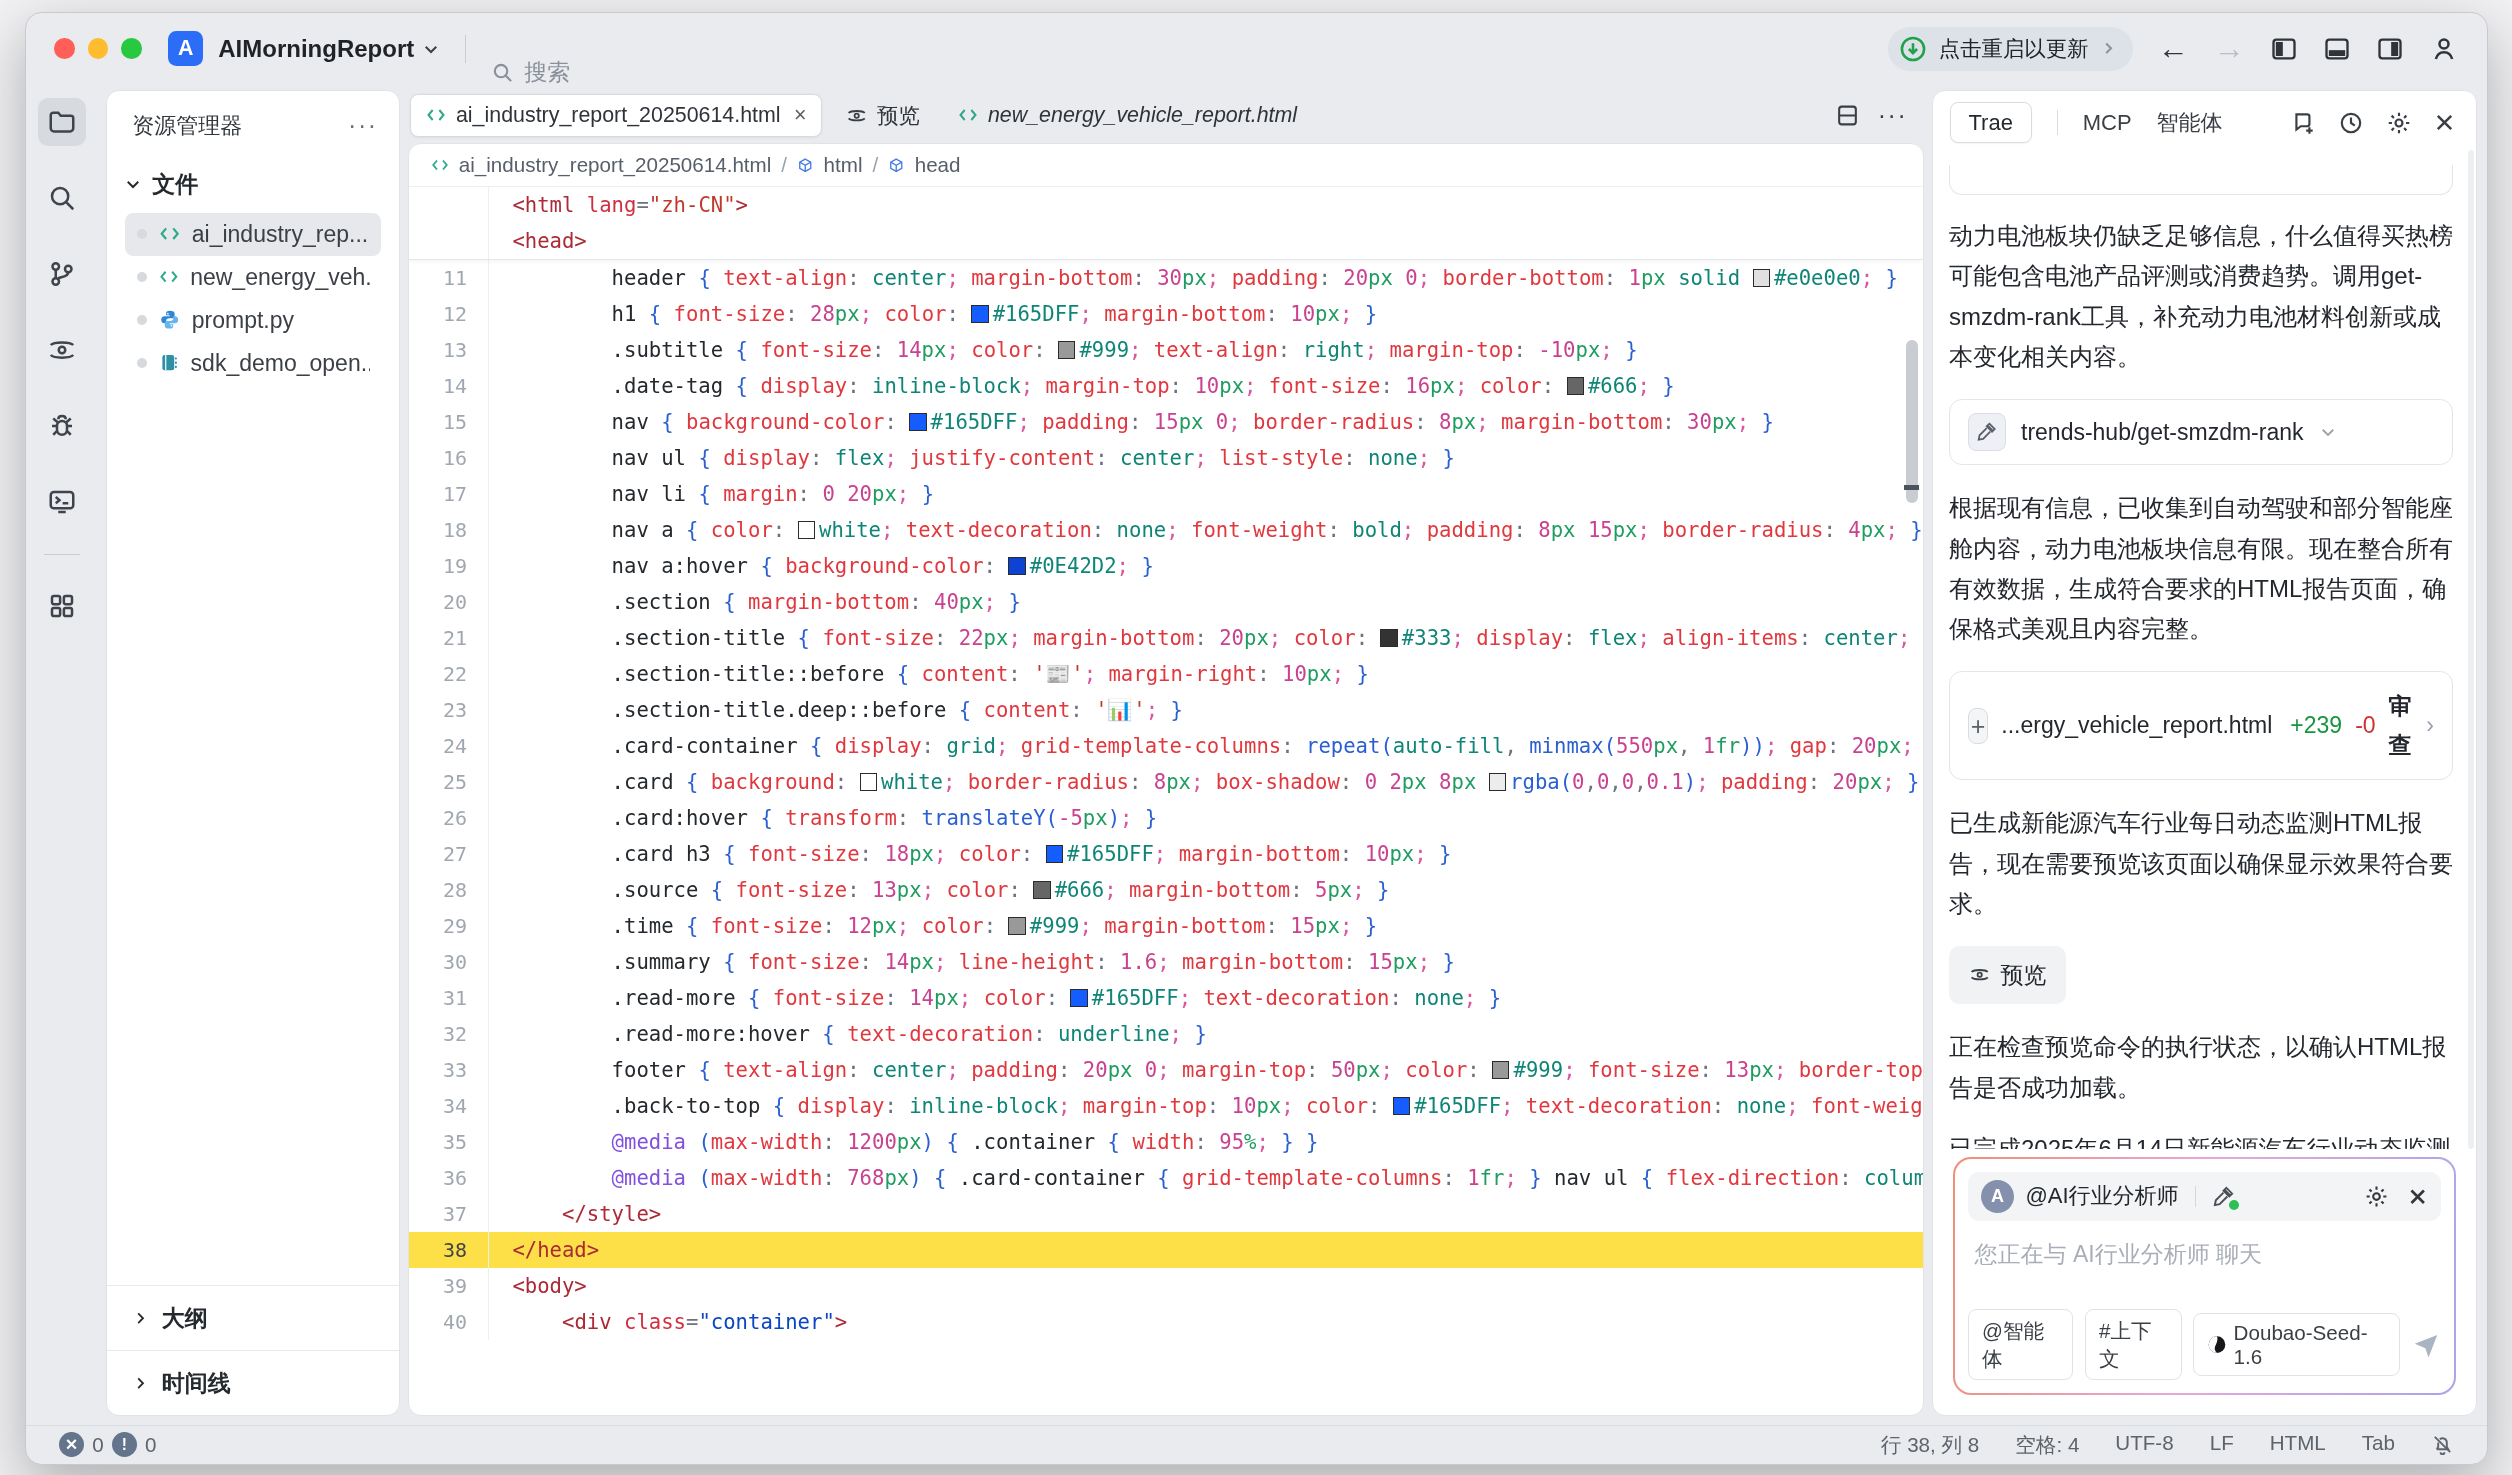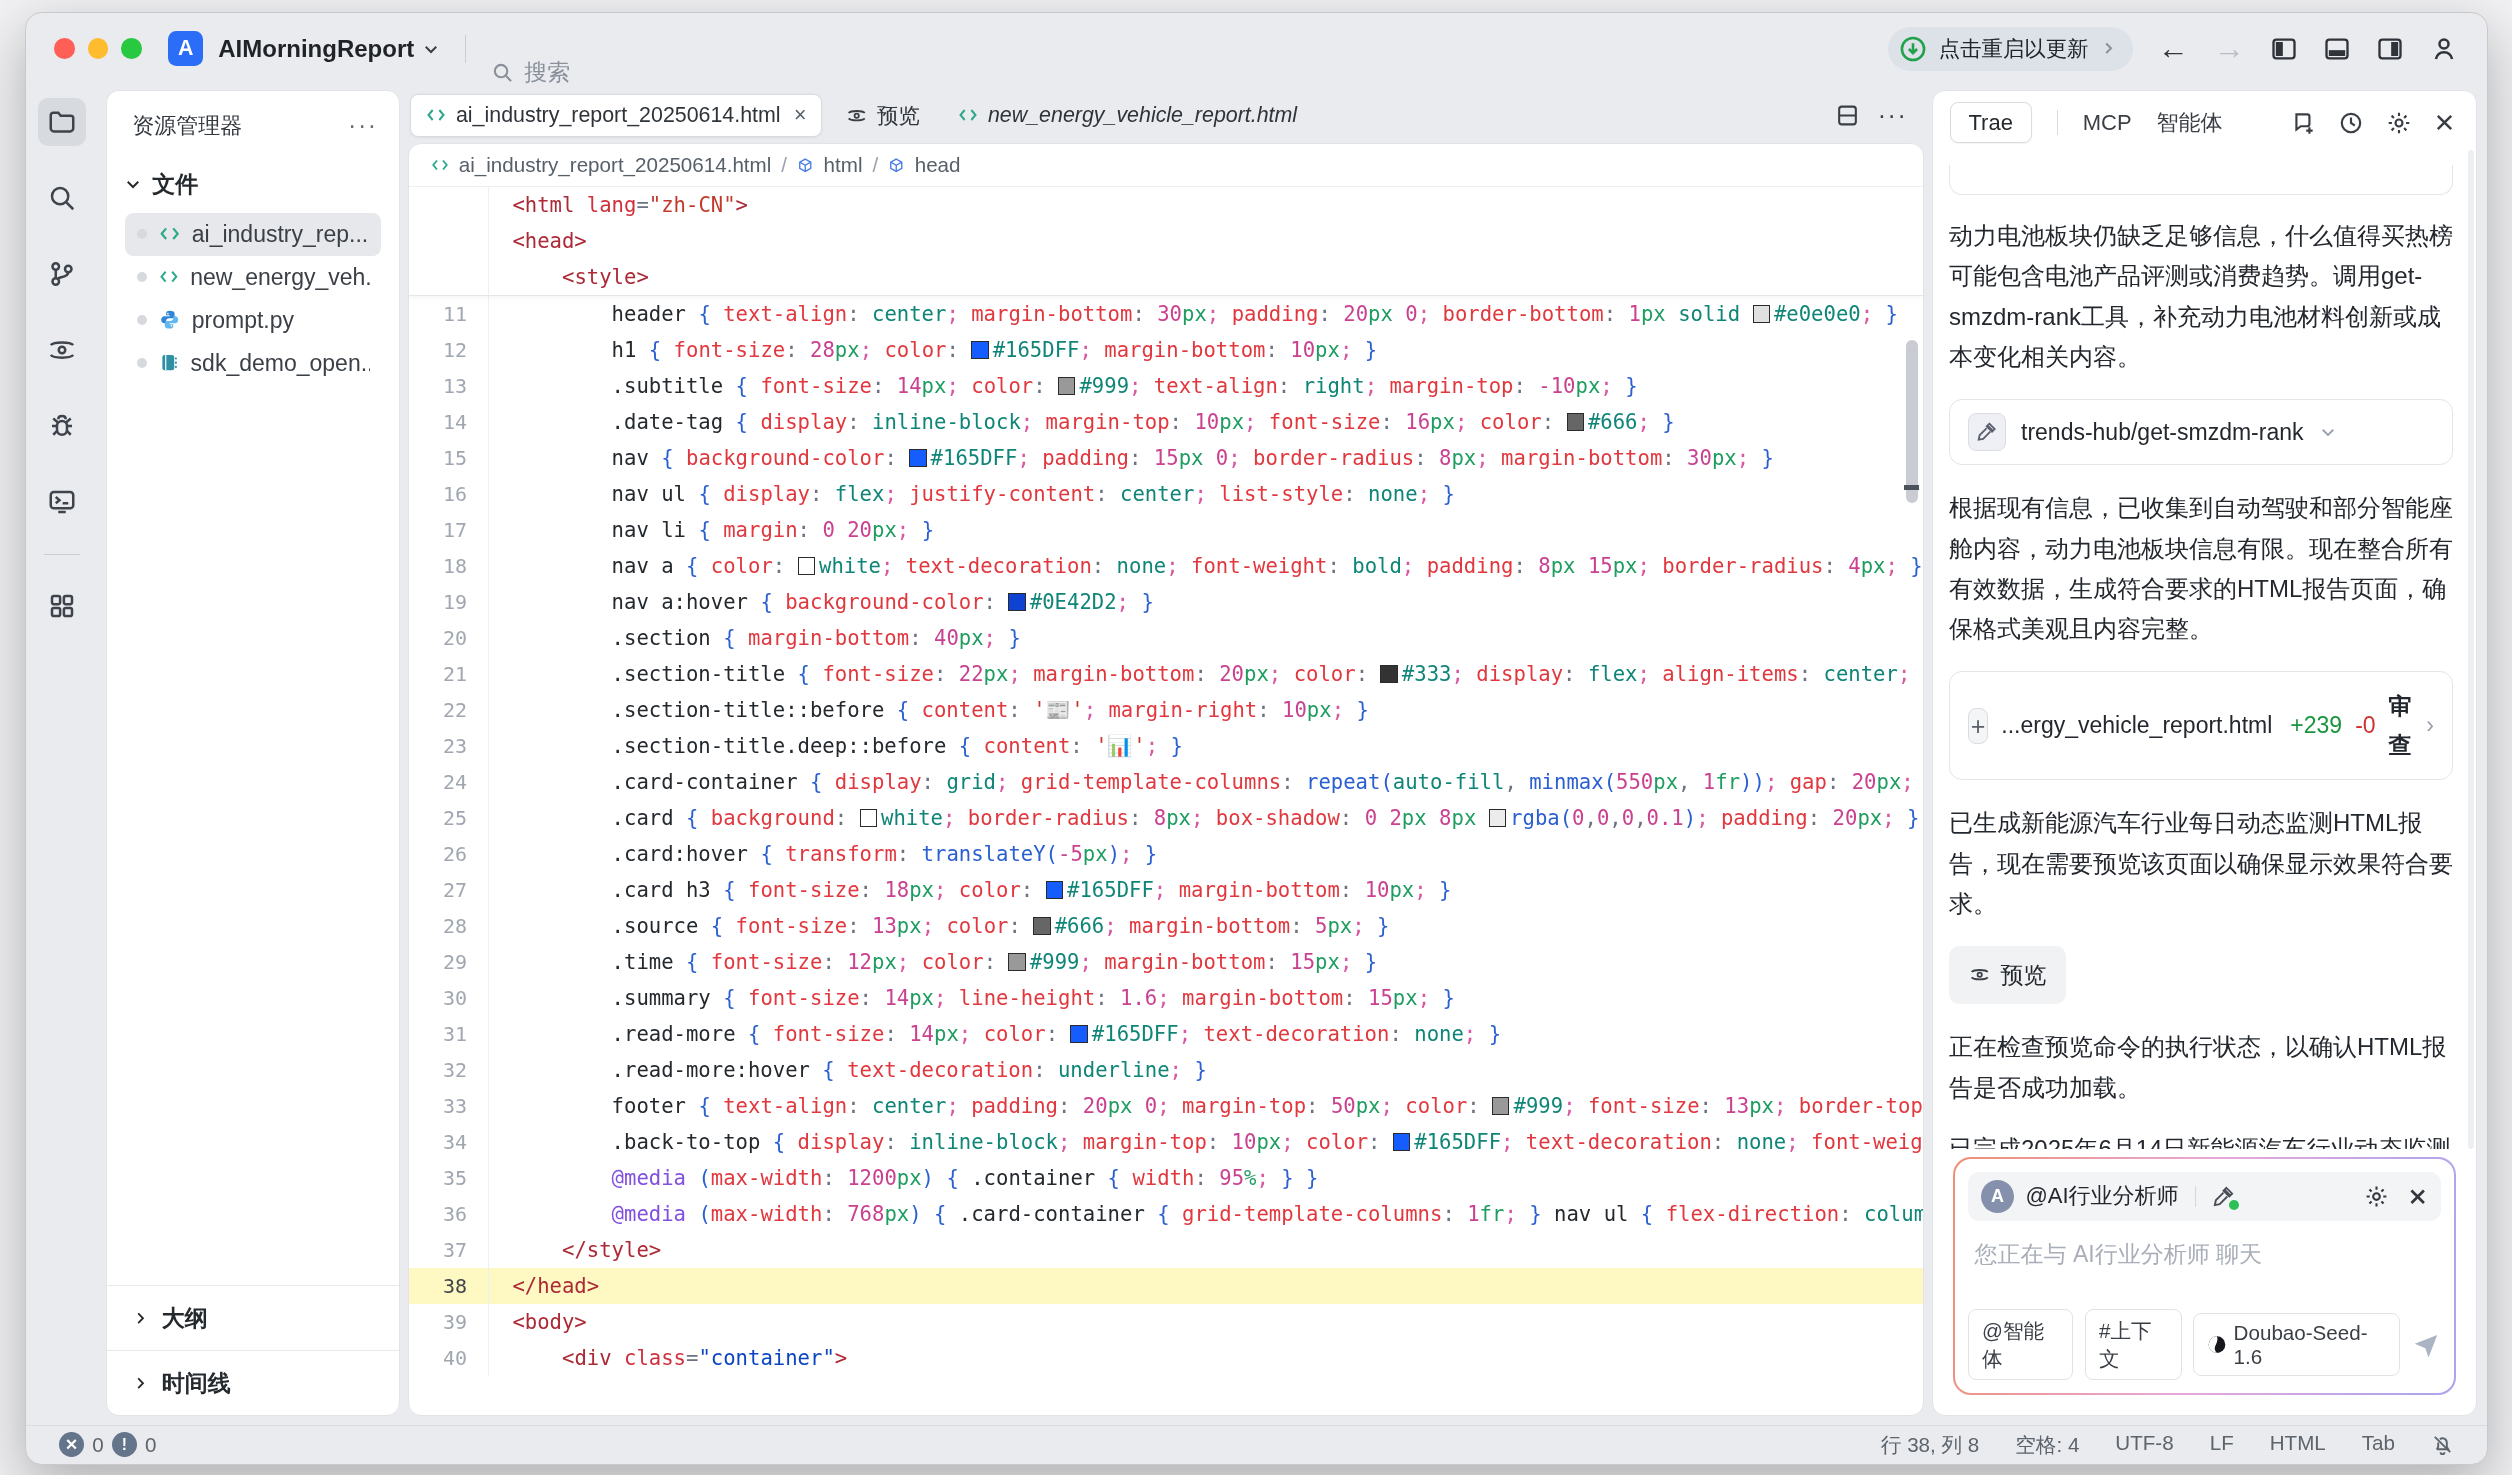--- a/index.html
+++ b/index.html
@@ -51,21 +51,21 @@
   .tab.active { background:#fff; border:1.2px solid #d7dade; box-shadow:0 0.8px 2.5px rgba(0,0,0,.06); }
   .tab .close { color:#57606a; font-size:21.4px; margin-left:3.3px; }
   .tab.preview-file .fname-it { font-style:italic; }
   .tabbar-right { margin-left:auto; display:flex; align-items:center; gap:18px; padding-right:8.2px; color:#3a3f46; }
   .editorcard { flex:1; display:flex; flex-direction:column; overflow:hidden; position:relative; }
   .breadcrumb { flex:0 0 43px; display:flex; align-items:center; gap:10px; padding:0 21.4px; font-size:20.6px; color:#57606a;
                 border-bottom:0.8px solid #edeff2; }
   .bc-sep { color:#9aa1aa; }
   .codearea { flex:1; overflow:hidden; font-family:"DejaVu Sans Mono",monospace; font-size:20.6px; position:relative; }
   .code-row { display:flex; height:36px; line-height:36px; white-space:pre; }
-  .code-row.current { background:#fef9c3; }
+  .code-row.current { background:#fde047; }
   .ln { flex:0 0 79px; text-align:right; padding-right:21.4px; color:#a0a7b0; font-size:20px; }
   .code-row.current .ln { color:#40454c; }
   .code-text { border-left:0.8px solid #edf0f2; padding-left:23px; white-space:pre; }
   .sticky { border-bottom:0.8px solid #e3e6ea; box-shadow:0 2.5px 3.3px rgba(0,0,0,.03); position:relative; z-index:2; background:#fff; }
   .tk-t{color:#ac2936}.tk-a{color:#d12f3d}.tk-sr{color:#c0392b}.tk-sb{color:#0b45c4}
   .tk-s{color:#24292e}.tk-p{color:#e0383e}.tk-c{color:#6b7280}.tk-m{color:#d7589f}
   .tk-n{color:#c9418f}.tk-u{color:#1f9d61}.tk-k{color:#0f8577}.tk-f{color:#2a5fd1}
   .tk-b{color:#2a5fd1}.tk-at{color:#8250df}.tk-h{color:#0f8577}.tk-x{color:#24292e}
   .swatch { display:inline-block; width:17.3px; height:17.3px; border:1.6px solid #2b2b2b; vertical-align:-1.6px; margin-right:4.1px; }
   .vscroll { position:absolute; right:5px; top:153px; width:12.3px; height:163px; background:#c9ccd2; border-radius:6.6px; z-index:3;}
@@ -333,21 +333,20 @@
           <svg width="16.5" height="16.5" viewBox="0 0 24 24" fill="none" stroke="#4a7de8" stroke-width="2">
               <path d="M12 3l8 4.5v9L12 21l-8-4.5v-9z"></path>
               <path d="M4 7.5l8 4.5 8-4.5M12 12v9"></path>
             </svg>
           <span>head</span>
         </div>
         <div class="codearea">
           <div class="sticky">
               <div class="code-row"><span class="ln"></span><span class="code-text"><span class="tk-t">&lt;html </span><span class="tk-a">lang</span><span class="tk-c">=</span><span class="tk-sr">"zh-CN"</span><span class="tk-t">&gt;</span></span></div>
               <div class="code-row"><span class="ln"></span><span class="code-text"><span class="tk-t">&lt;head&gt;</span></span></div>
-              <div class="code-row"><span class="ln"></span><span class="code-text"><span class="tk-x">    </span><span class="tk-t">&lt;style&gt;</span></span></div>
             </div>
           <div>
               <div class="code-row"><span class="ln">11</span><span class="code-text"><span class="tk-x">        </span><span class="tk-s">header </span><span class="tk-b">{ </span><span class="tk-p">text-align</span><span class="tk-c">: </span><span class="tk-k">center</span><span class="tk-m">; </span><span class="tk-p">margin-bottom</span><span class="tk-c">: </span><span class="tk-n">30</span><span class="tk-u">px</span><span class="tk-m">; </span><span class="tk-p">padding</span><span class="tk-c">: </span><span class="tk-n">20</span><span class="tk-u">px</span><span class="tk-n"> 0</span><span class="tk-m">; </span><span class="tk-p">border-bottom</span><span class="tk-c">: </span><span class="tk-n">1</span><span class="tk-u">px</span><span class="tk-k"> solid </span><span class="swatch" style="background: rgb(224, 224, 224);"></span><span class="tk-h">#e0e0e0</span><span class="tk-m">; </span><span class="tk-b">}</span></span></div>
               <div class="code-row"><span class="ln">12</span><span class="code-text"><span class="tk-x">        </span><span class="tk-s">h1 </span><span class="tk-b">{ </span><span class="tk-p">font-size</span><span class="tk-c">: </span><span class="tk-n">28</span><span class="tk-u">px</span><span class="tk-m">; </span><span class="tk-p">color</span><span class="tk-c">: </span><span class="swatch" style="background: rgb(22, 93, 255);"></span><span class="tk-h">#165DFF</span><span class="tk-m">; </span><span class="tk-p">margin-bottom</span><span class="tk-c">: </span><span class="tk-n">10</span><span class="tk-u">px</span><span class="tk-m">; </span><span class="tk-b">}</span></span></div>
               <div class="code-row"><span class="ln">13</span><span class="code-text"><span class="tk-x">        </span><span class="tk-s">.subtitle </span><span class="tk-b">{ </span><span class="tk-p">font-size</span><span class="tk-c">: </span><span class="tk-n">14</span><span class="tk-u">px</span><span class="tk-m">; </span><span class="tk-p">color</span><span class="tk-c">: </span><span class="swatch" style="background: rgb(153, 153, 153);"></span><span class="tk-h">#999</span><span class="tk-m">; </span><span class="tk-p">text-align</span><span class="tk-c">: </span><span class="tk-k">right</span><span class="tk-m">; </span><span class="tk-p">margin-top</span><span class="tk-c">: </span><span class="tk-n">-10</span><span class="tk-u">px</span><span class="tk-m">; </span><span class="tk-b">}</span></span></div>
               <div class="code-row"><span class="ln">14</span><span class="code-text"><span class="tk-x">        </span><span class="tk-s">.date-tag </span><span class="tk-b">{ </span><span class="tk-p">display</span><span class="tk-c">: </span><span class="tk-k">inline-block</span><span class="tk-m">; </span><span class="tk-p">margin-top</span><span class="tk-c">: </span><span class="tk-n">10</span><span class="tk-u">px</span><span class="tk-m">; </span><span class="tk-p">font-size</span><span class="tk-c">: </span><span class="tk-n">16</span><span class="tk-u">px</span><span class="tk-m">; </span><span class="tk-p">color</span><span class="tk-c">: </span><span class="swatch" style="background: rgb(102, 102, 102);"></span><span class="tk-h">#666</span><span class="tk-m">; </span><span class="tk-b">}</span></span></div>
               <div class="code-row"><span class="ln">15</span><span class="code-text"><span class="tk-x">        </span><span class="tk-s">nav </span><span class="tk-b">{ </span><span class="tk-p">background-color</span><span class="tk-c">: </span><span class="swatch" style="background: rgb(22, 93, 255);"></span><span class="tk-h">#165DFF</span><span class="tk-m">; </span><span class="tk-p">padding</span><span class="tk-c">: </span><span class="tk-n">15</span><span class="tk-u">px</span><span class="tk-n"> 0</span><span class="tk-m">; </span><span class="tk-p">border-radius</span><span class="tk-c">: </span><span class="tk-n">8</span><span class="tk-u">px</span><span class="tk-m">; </span><span class="tk-p">margin-bottom</span><span class="tk-c">: </span><span class="tk-n">30</span><span class="tk-u">px</span><span class="tk-m">; </span><span class="tk-b">}</span></span></div>
               <div class="code-row"><span class="ln">16</span><span class="code-text"><span class="tk-x">        </span><span class="tk-s">nav ul </span><span class="tk-b">{ </span><span class="tk-p">display</span><span class="tk-c">: </span><span class="tk-k">flex</span><span class="tk-m">; </span><span class="tk-p">justify-content</span><span class="tk-c">: </span><span class="tk-k">center</span><span class="tk-m">; </span><span class="tk-p">list-style</span><span class="tk-c">: </span><span class="tk-k">none</span><span class="tk-m">; </span><span class="tk-b">}</span></span></div>
               <div class="code-row"><span class="ln">17</span><span class="code-text"><span class="tk-x">        </span><span class="tk-s">nav li </span><span class="tk-b">{ </span><span class="tk-p">margin</span><span class="tk-c">: </span><span class="tk-n">0 20</span><span class="tk-u">px</span><span class="tk-m">; </span><span class="tk-b">}</span></span></div>
               <div class="code-row"><span class="ln">18</span><span class="code-text"><span class="tk-x">        </span><span class="tk-s">nav a </span><span class="tk-b">{ </span><span class="tk-p">color</span><span class="tk-c">: </span><span class="swatch" style="background: rgb(255, 255, 255);"></span><span class="tk-k">white</span><span class="tk-m">; </span><span class="tk-p">text-decoration</span><span class="tk-c">: </span><span class="tk-k">none</span><span class="tk-m">; </span><span class="tk-p">font-weight</span><span class="tk-c">: </span><span class="tk-k">bold</span><span class="tk-m">; </span><span class="tk-p">padding</span><span class="tk-c">: </span><span class="tk-n">8</span><span class="tk-u">px</span><span class="tk-n"> 15</span><span class="tk-u">px</span><span class="tk-m">; </span><span class="tk-p">border-radius</span><span class="tk-c">: </span><span class="tk-n">4</span><span class="tk-u">px</span><span class="tk-m">; </span><span class="tk-b">}</span></span></div>

